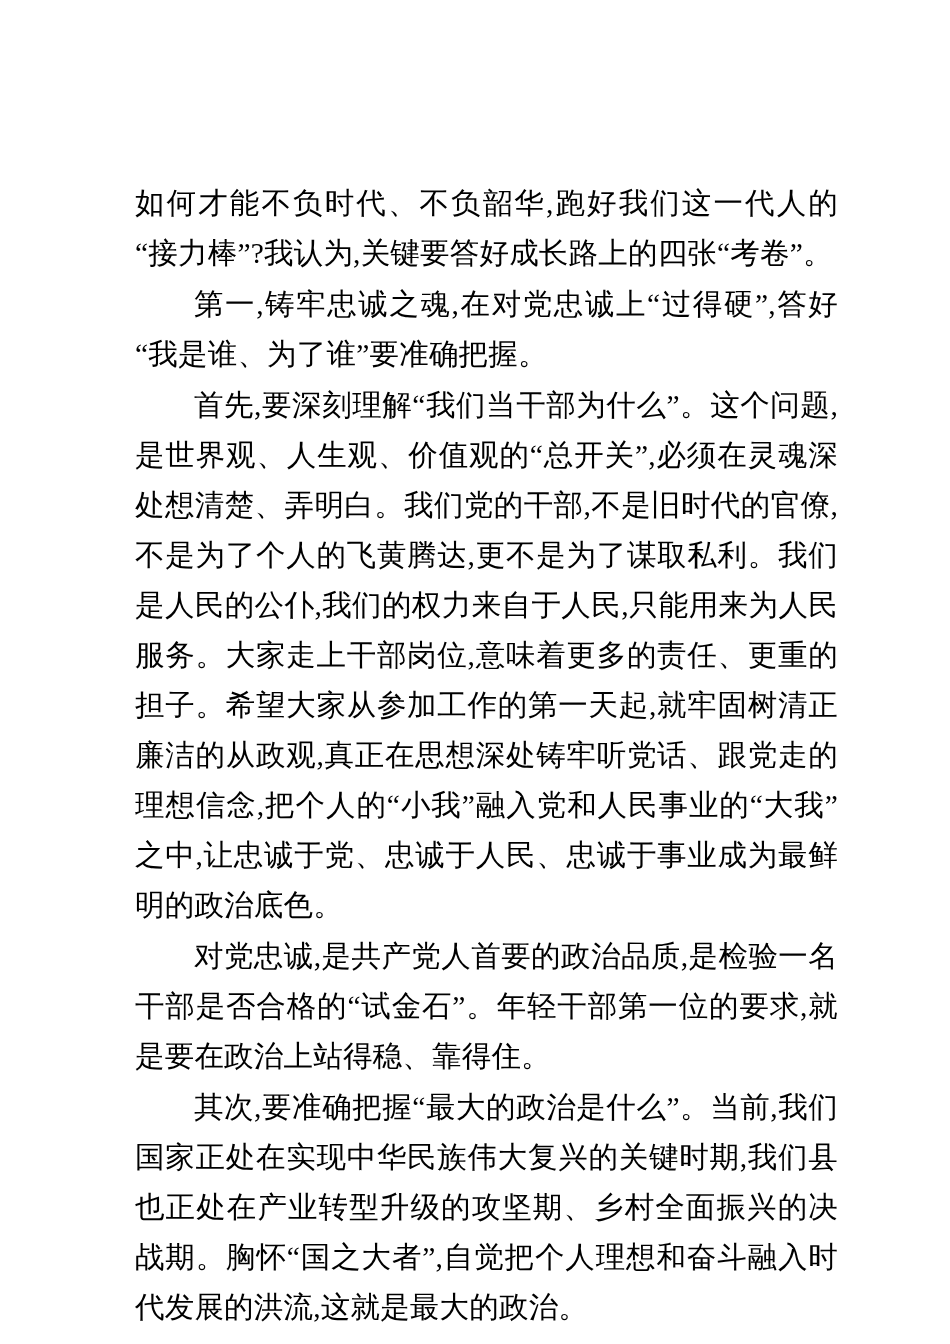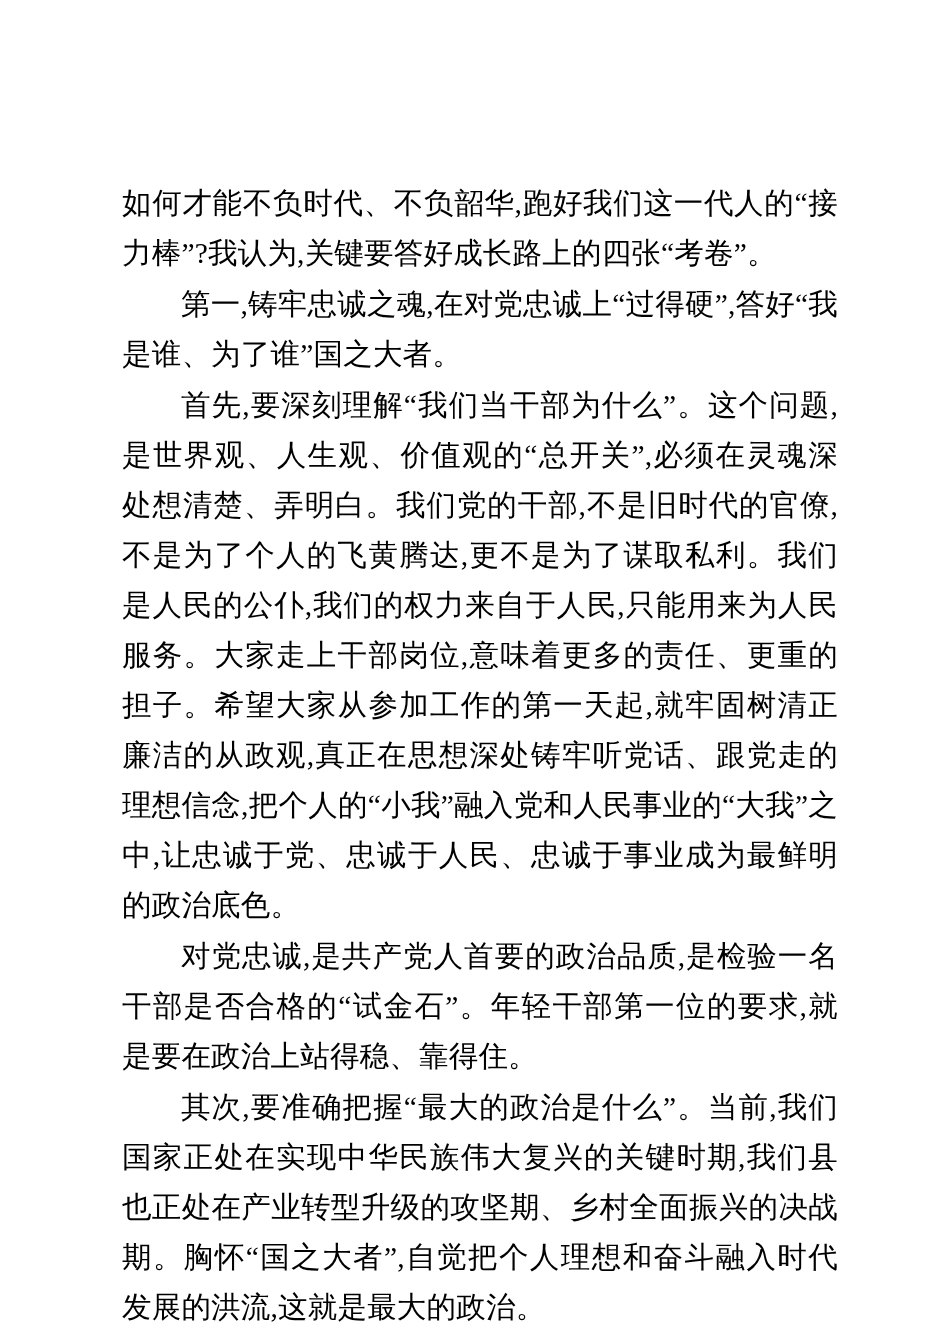--- a/index.html
+++ b/index.html
@@ -23,31 +23,31 @@
     padding: 178px 112px 60px 118px;
   }
   .doc-body {
     font-size: 29.5px;
     line-height: 50px;
     letter-spacing: 0.2px;
     text-align: justify;
     text-justify: inter-ideograph;
   }
   .para {
-    margin: 0 0 1px 4px;
+    margin: 0 0 1px 17px;
     text-indent: 0;
   }
   .para.indent {
     text-indent: 59px;
   }
 </style>
 </head>
 <body>
 
 <div class="page">
   <div class="doc-body">
     <p class="para">如何才能不负时代、不负韶华,跑好我们这一代人的“接力棒”?我认为,关键要答好成长路上的四张“考卷”。</p>
-    <p class="para indent">第一,铸牢忠诚之魂,在对党忠诚上“过得硬”,答好“我是谁、为了谁”国之大者。</p>
+    <p class="para indent">第一,铸牢忠诚之魂,在对党忠诚上“过得硬”,答好“我是谁、为了谁”要准确把握。</p>
     <p class="para indent">首先,要深刻理解“我们当干部为什么”。这个问题,是世界观、人生观、价值观的“总开关”,必须在灵魂深处想清楚、弄明白。我们党的干部,不是旧时代的官僚,不是为了个人的飞黄腾达,更不是为了谋取私利。我们是人民的公仆,我们的权力来自于人民,只能用来为人民服务。大家走上干部岗位,意味着更多的责任、更重的担子。希望大家从参加工作的第一天起,就牢固树清正廉洁的从政观,真正在思想深处铸牢听党话、跟党走的理想信念,把个人的“小我”融入党和人民事业的“大我”之中,让忠诚于党、忠诚于人民、忠诚于事业成为最鲜明的政治底色。</p>
     <p class="para indent">对党忠诚,是共产党人首要的政治品质,是检验一名干部是否合格的“试金石”。年轻干部第一位的要求,就是要在政治上站得稳、靠得住。</p>
     <p class="para indent">其次,要准确把握“最大的政治是什么”。当前,我们国家正处在实现中华民族伟大复兴的关键时期,我们县也正处在产业转型升级的攻坚期、乡村全面振兴的决战期。胸怀“国之大者”,自觉把个人理想和奋斗融入时代发展的洪流,这就是最大的政治。</p>
   </div>
 </div>
 
 </body></html>

